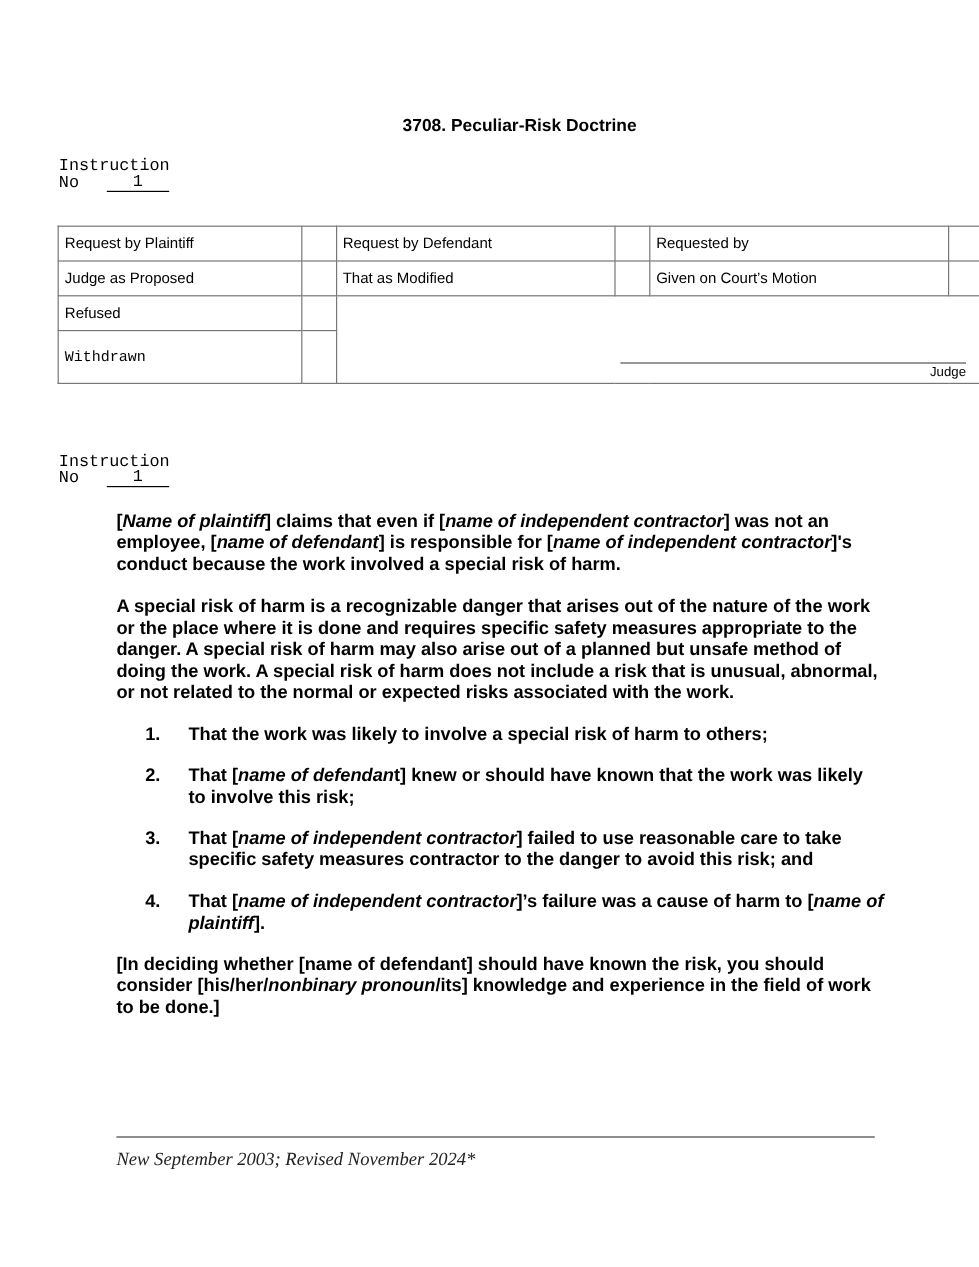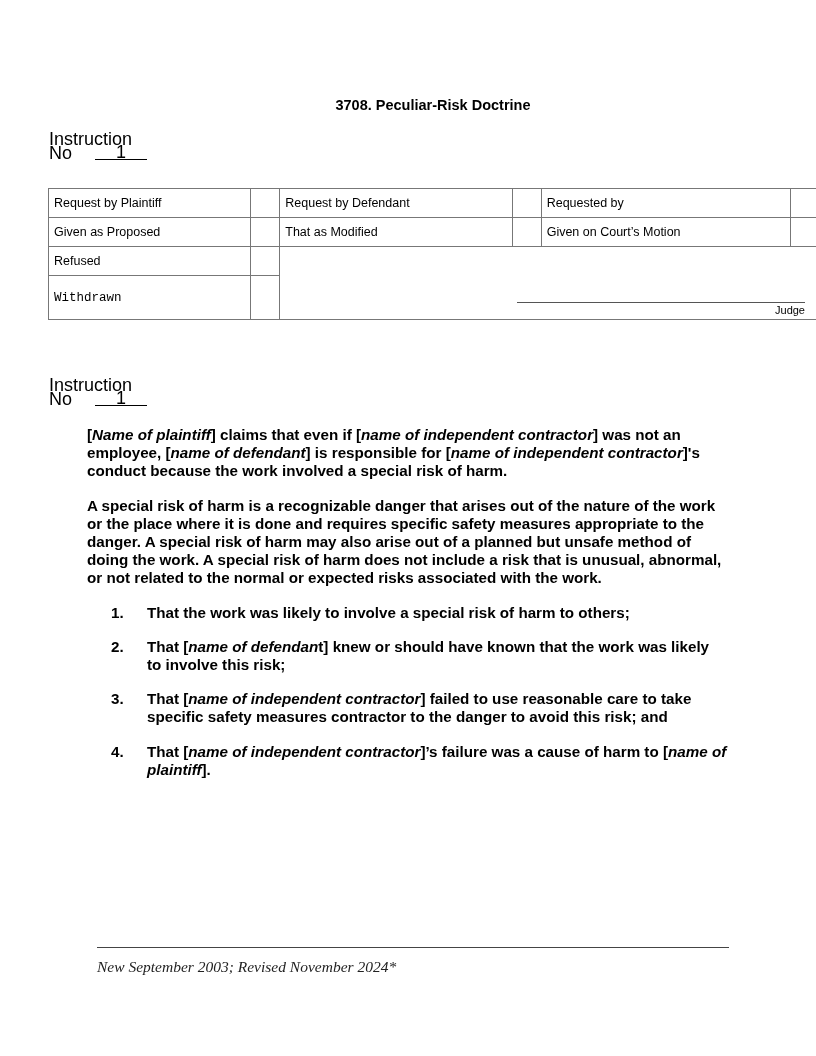--- a/index.html
+++ b/index.html
@@ -1,27 +1,27 @@
 <!DOCTYPE html>
 <html><head>
 <meta charset="utf-8">
 <style>
   html, body { margin:0; padding:0; background:#ffffff; }
   body { width:816px; height:1056px; position:relative; overflow:hidden; color:#000; font-family:"Liberation Sans", sans-serif; }
   .title { position:absolute; top:97px; left:0; width:866px; text-align:center; font-weight:bold; font-size:14.5px; }
-  .instr { position:absolute; left:49px; font-size:18px; line-height:14px; }
+  .instr { position:absolute; left:49px; font-size:14px; line-height:14px;font-family:Liberation Mono, monospace; }
   .instr .no-row { display:flex; }
   .instr .no-val { display:inline-block; width:52px; margin-left:23px; border-bottom:1px solid #000; text-align:center; line-height:13px; }
   table.req { position:absolute; top:188px; left:48px; width:772px; border-collapse:collapse; font-size:12.5px; }
   table.req td { border:1px solid #777; padding:0 0 0 5px; height:28px; vertical-align:middle; }
   table.req td.box { width:28px; padding:0; }
   .judge-cell { position:relative; }
   .judge-line { position:absolute; right:14px; bottom:16px; width:288px; border-top:1px solid #555; }
   .judge-label { position:absolute; right:14px; bottom:3px; font-size:11px; }
-  .body { position:absolute; left:87px; top:426px; width:640px; font-weight:bold; font-size:15.2px; line-height:18.2px; }
+  .body { position:absolute; left:97px; top:426px; width:640px; font-weight:bold; font-size:15.2px; line-height:18.2px; }
   .body p { margin:0 0 16px 0; }
   .body ol { list-style:none; margin:0; padding:0; }
   .body li { display:flex; margin-bottom:16px; }
   .body li .num { width:60px; flex:none; padding-left:24px; box-sizing:border-box; }
   .body li .txt { flex:1; }
   .rule { position:absolute; left:97px; top:947px; width:632px; border-top:1px solid #444; }
   .footer { position:absolute; left:97px; top:958px; font-family:"Liberation Serif", serif; font-style:italic; font-size:15.5px; color:#222;text-align:right; }
 </style>
 </head>
 <body>
@@ -40,21 +40,21 @@
   <tbody>
       <tr>
     <td>Request by Plaintiff</td>
     <td class="box"></td>
     <td>Request by Defendant</td>
     <td class="box"></td>
     <td>Requested by</td>
     <td class="box"></td>
   </tr>
   <tr>
-    <td>Given as Proposed</td>
+    <td>Judge as Proposed</td>
     <td class="box"></td>
     <td>That as Modified</td>
     <td class="box"></td>
     <td>Given on Court’s Motion</td>
     <td class="box"></td>
   </tr>
   <tr>
     <td>Refused</td>
     <td class="box"></td>
     <td colspan="4" rowspan="2" class="judge-cell">
@@ -91,16 +91,17 @@
       </li>
     <li>
         <span class="num">3.</span>
         <span class="txt"><span>That [</span><i>name of independent contractor</i><span>] failed to use reasonable care to take specific safety measures contractor to the danger to avoid this risk; and</span></span>
       </li>
     <li>
         <span class="num">4.</span>
         <span class="txt"><span>That [</span><i>name of independent contractor</i><span>]’s failure was a cause of harm to [</span><i>name of plaintiff</i><span>].</span></span>
       </li>
   </ol>
+  <p><span>[In deciding whether [name of defendant] should have known the risk, you should consider [his/her/</span><i>nonbinary pronoun</i><span>/its] knowledge and experience in the field of work to be done.]</span></p>
 </div>
 
 <div class="rule"></div>
 <div class="footer">New September 2003; Revised November 2024*</div>
 
 </body></html>

